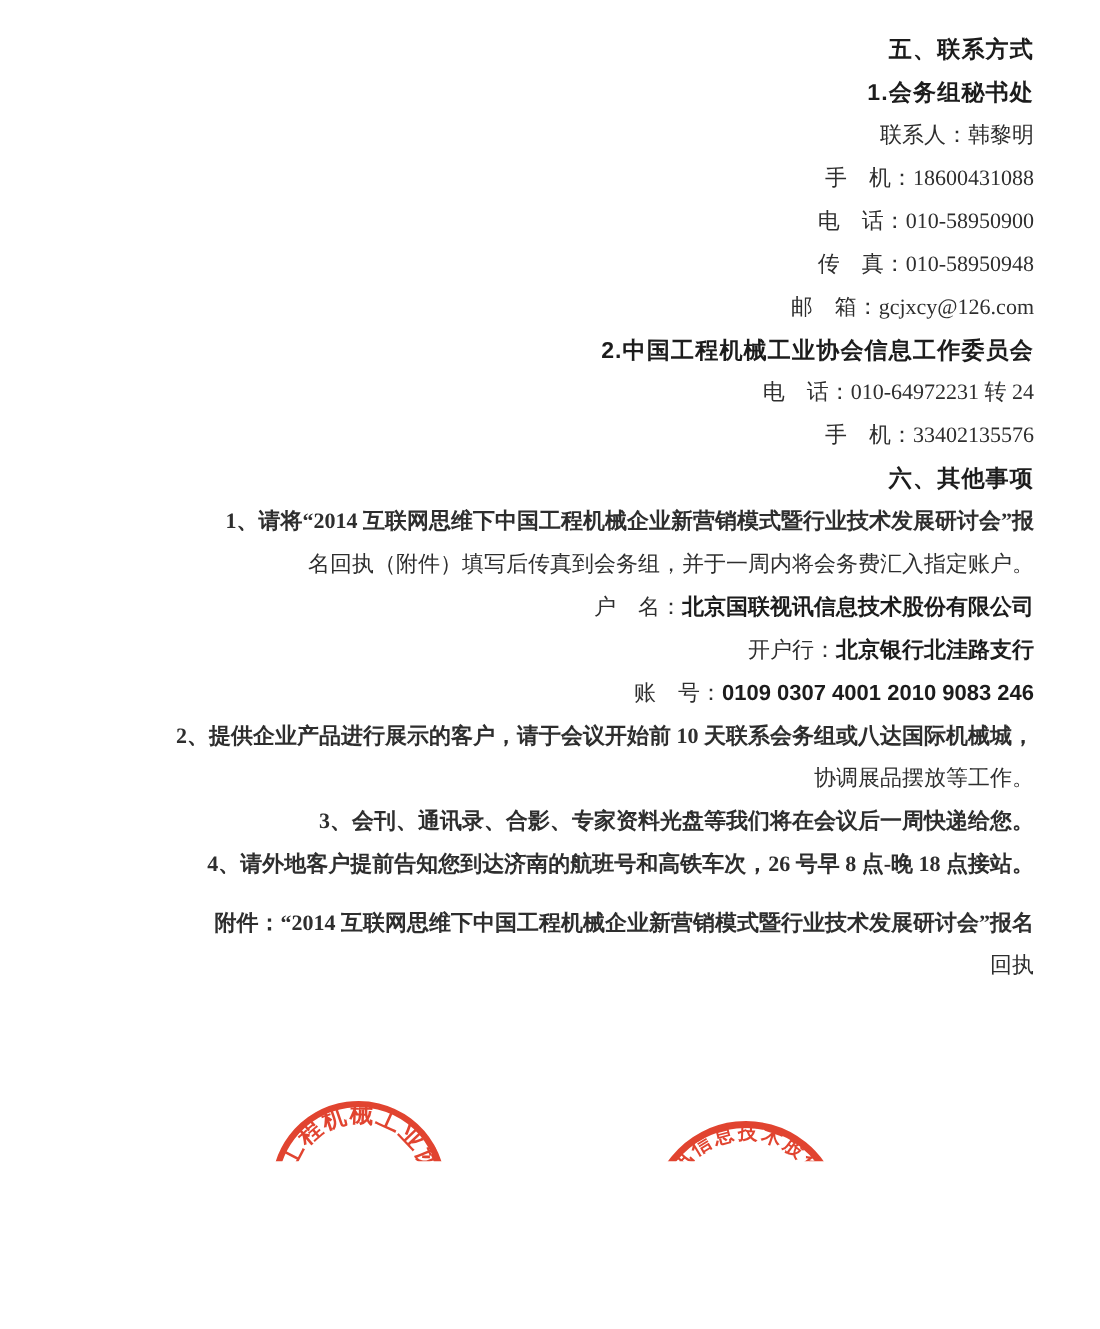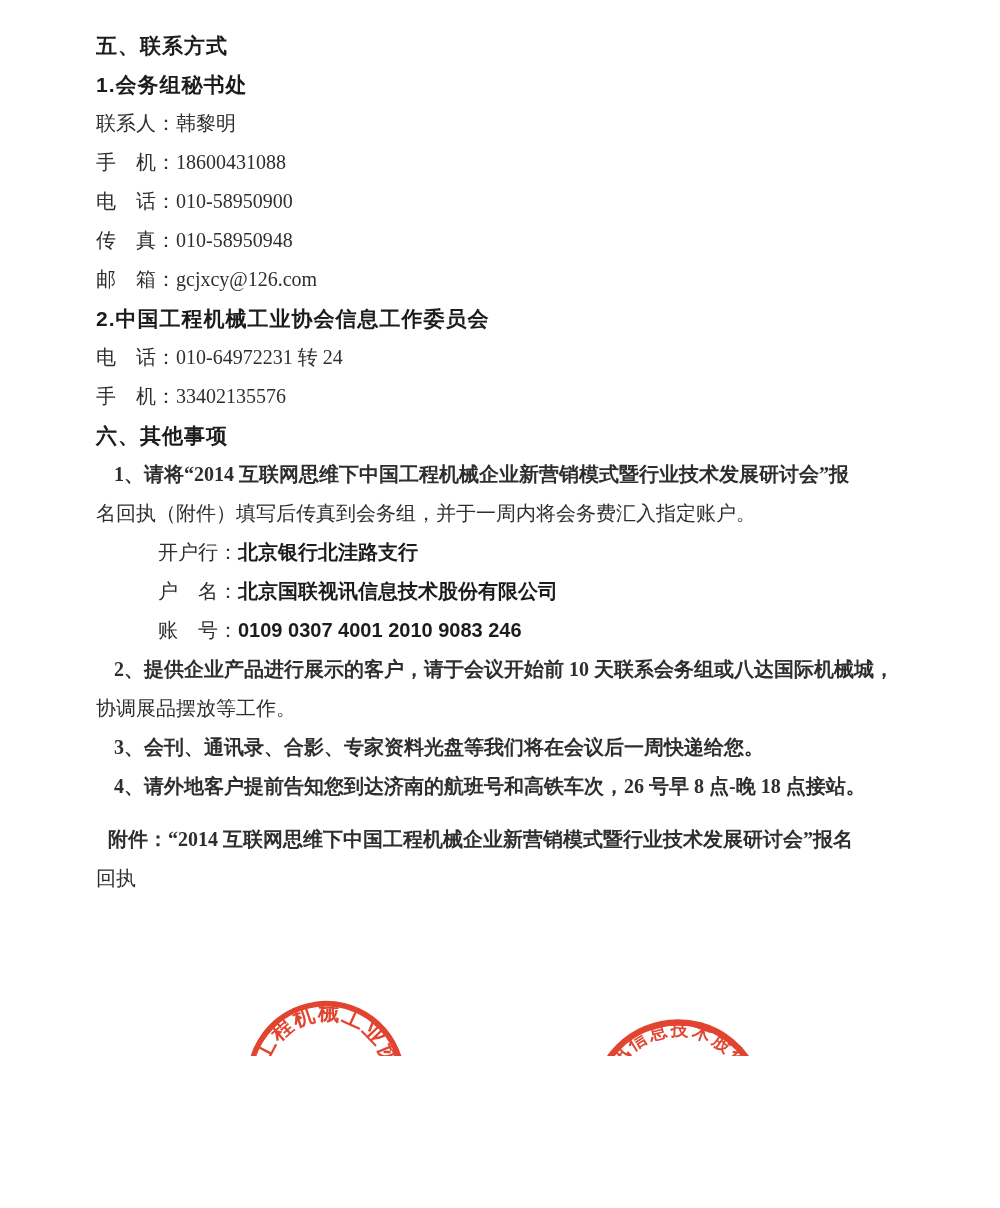--- a/index.html
+++ b/index.html
@@ -4,20 +4,21 @@
 <style>
   html,body{margin:0;padding:0;background:#ffffff;}
   .page{
     position:relative;
     width:1000px;
     height:1056px;
     background:#ffffff;
     overflow:hidden;
     font-family:"Liberation Serif","DejaVu Serif",serif;
     color:#2e2e2e;
+    text-align:right;
   }
   .flow{
     padding:26px 60px 0 96px;
   }
   .line{
     height:39px;
     line-height:39px;
     font-size:20px;
     white-space:nowrap;
   }
@@ -71,22 +72,22 @@
 
     <div class="line h-bold ind-sub">2.中国工程机械工业协会信息工作委员会</div>
     <div class="line ind-contact">电　话：010-64972231 转 24</div>
     <div class="line ind-contact">手　机：33402135576</div>
 
     <div class="line h-bold">六、其他事项</div>
 
     <div class="line ind-para">1、请将“2014 互联网思维下中国工程机械企业新营销模式暨行业技术发展研讨会”报</div>
     <div class="line">名回执（附件）填写后传真到会务组，并于一周内将会务费汇入指定账户。</div>
 
+    <div class="line ind-bank"><span>户　名：</span><span class="bank-value">北京国联视讯信息技术股份有限公司</span></div>
     <div class="line ind-bank"><span>开户行：</span><span class="bank-value">北京银行北洼路支行</span></div>
-    <div class="line ind-bank"><span>户　名：</span><span class="bank-value">北京国联视讯信息技术股份有限公司</span></div>
     <div class="line ind-bank"><span>账　号：</span><span class="bank-value">0109 0307 4001 2010 9083 246</span></div>
 
     <div class="line ind-para">2、提供企业产品进行展示的客户，请于会议开始前 10 天联系会务组或八达国际机械城，</div>
     <div class="line">协调展品摆放等工作。</div>
     <div class="line ind-para">3、会刊、通讯录、合影、专家资料光盘等我们将在会议后一周快递给您。</div>
     <div class="line ind-para">4、请外地客户提前告知您到达济南的航班号和高铁车次，26 号早 8 点-晚 18 点接站。</div>
 
     <div class="line ind-para gap-before">附件：“2014 互联网思维下中国工程机械企业新营销模式暨行业技术发展研讨会”报名</div>
     <div class="line">回执</div>
   </div>

